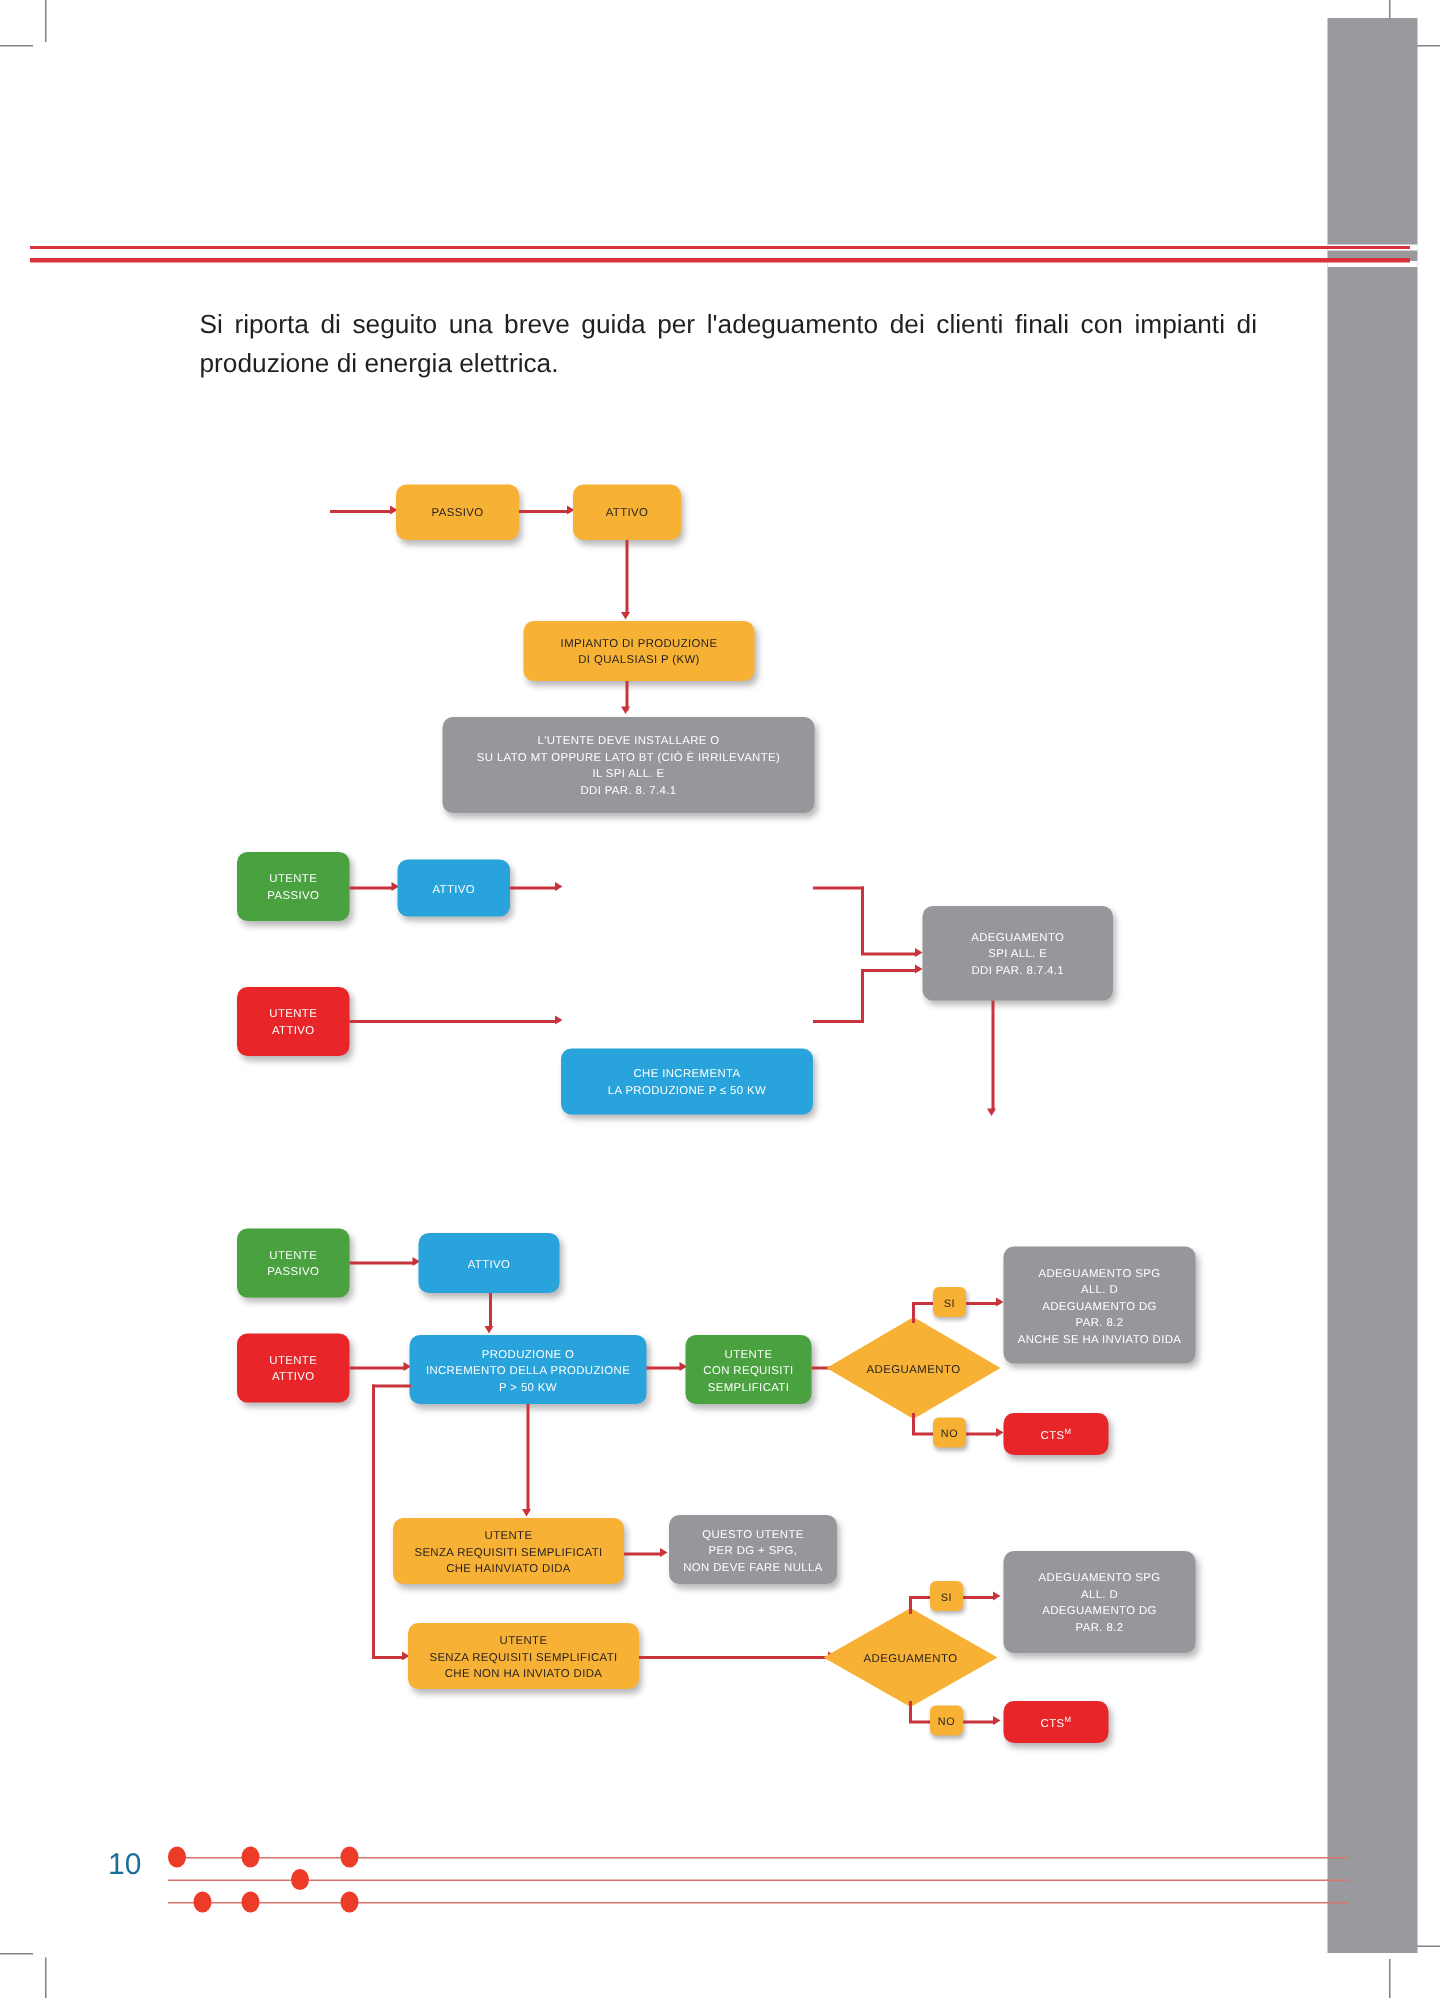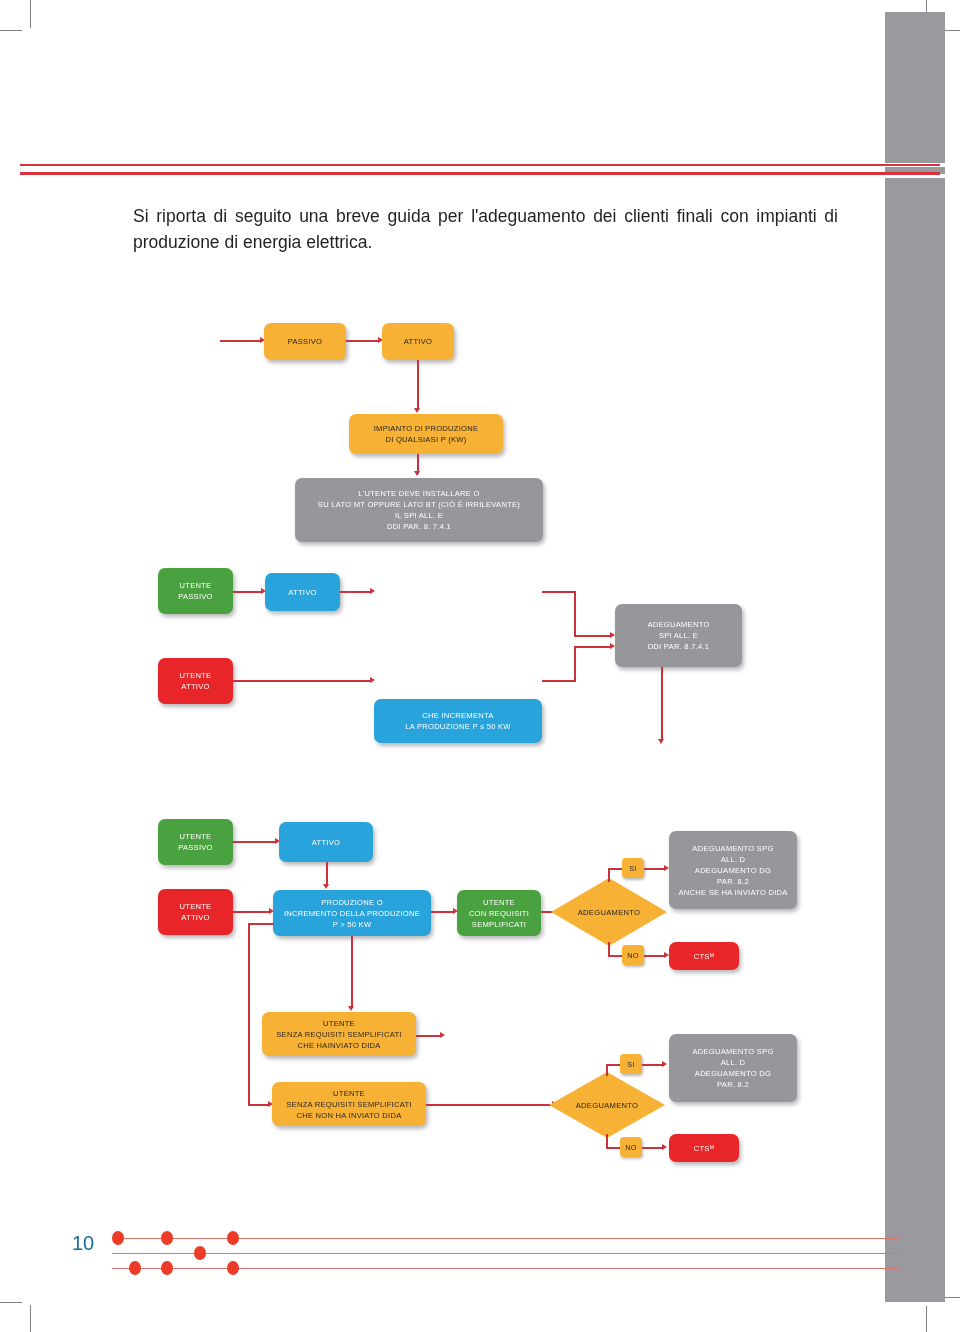--- a/index.html
+++ b/index.html
@@ -337,20 +337,23 @@
   <div class="conn conn-h" style="left:248px;top:1104px;width:22px;"></div>
   <div class="arrow arrow-r" style="left:268px;top:1100.5px;"></div>
 
   <div class="node n-orange" style="left:262px;top:1012px;width:154px;height:44px;white-space:pre-line;">UTENTE
 SENZA REQUISITI  SEMPLIFICATI
 CHE HAINVIATO DIDA</div>
 
   <div class="conn conn-h" style="left:416px;top:1035px;width:26px;"></div>
   <div class="arrow arrow-r" style="left:440px;top:1031.5px;"></div>
 
+  <div class="node n-gray" style="left:446px;top:1010px;width:112px;height:46px;white-space:pre-line;">QUESTO UTENTE
+PER  DG + SPG,
+NON DEVE FARE NULLA</div>
 
   <div class="node n-orange" style="left:272px;top:1082px;width:154px;height:44px;white-space:pre-line;">UTENTE
 SENZA REQUISITI  SEMPLIFICATI
 CHE NON HA INVIATO DIDA</div>
 
   <div class="conn conn-h" style="left:426px;top:1104px;width:128px;"></div>
   <div class="arrow arrow-r" style="left:552px;top:1100.5px;"></div>
 
   <div class="diamond-wrap" style="left:547px;top:1070px;width:120px;height:70px;">
     <svg class="diamond-shape" viewBox="0 0 120 70" preserveAspectRatio="none">

